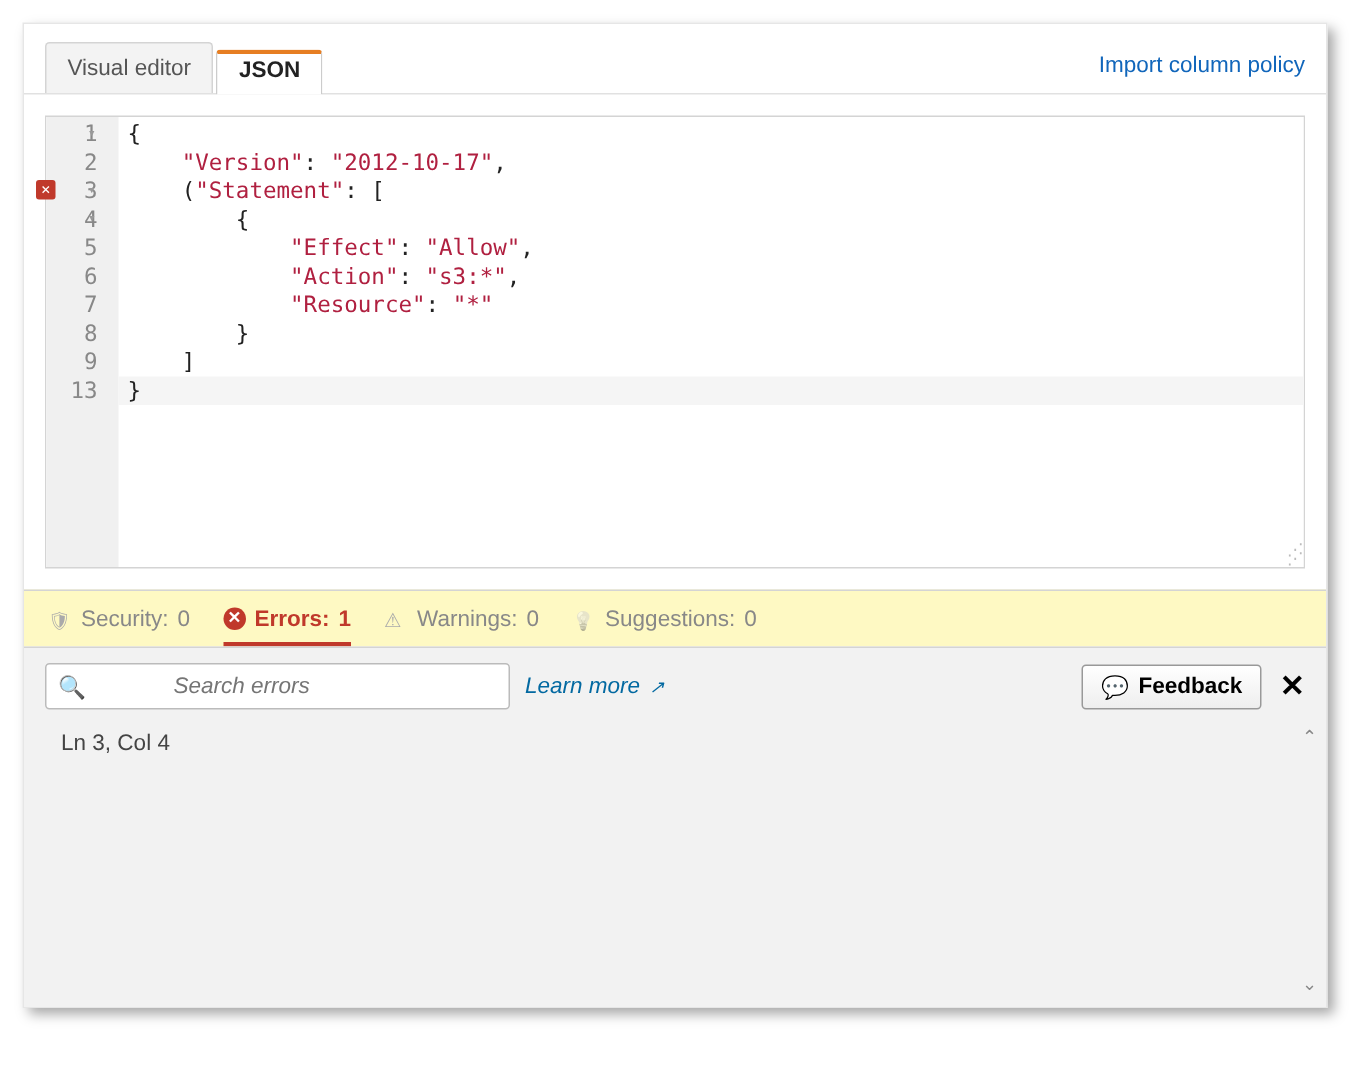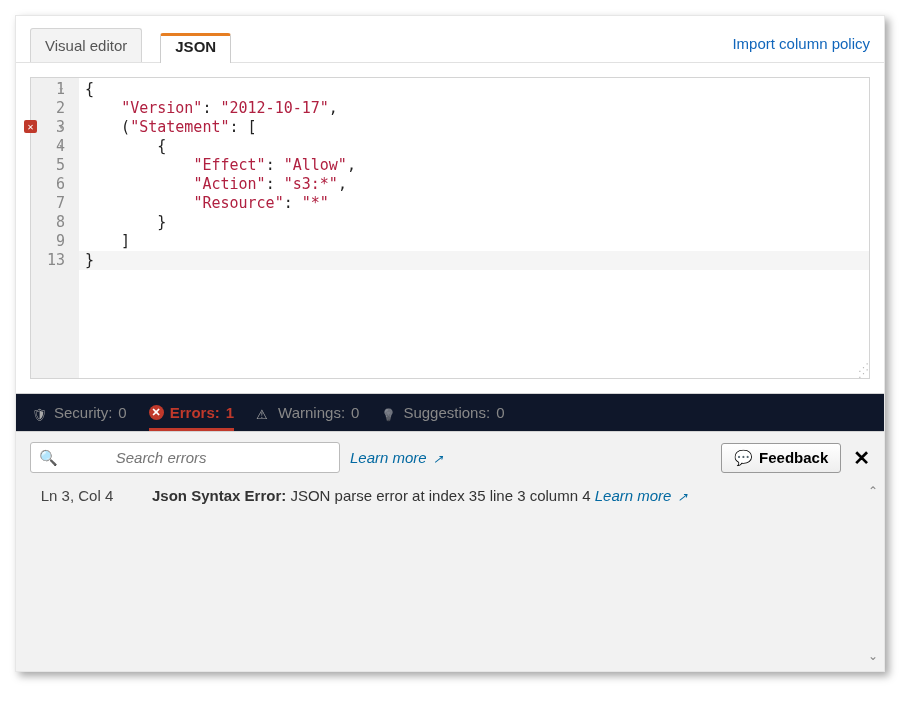--- a/index.html
+++ b/index.html
@@ -28,21 +28,21 @@
   }
   .tab {
     padding: 8px 14px;
     font-size: 15px;
     color: #555;
     background: #f3f3f3;
     border: 1px solid #d4d4d4;
     border-bottom: none;
     border-radius: 3px 3px 0 0;
     cursor: pointer;
-    margin-right: 18px;
+    margin-right: 2px;
   }
   .tab.active {
     background: #fff;
     color: #222;
     font-weight: 600;
     border-top: 3px solid #e67e22;
     border-left: 1px solid #ccc;
     border-right: 1px solid #ccc;
     position: relative;
     top: 1px;
@@ -129,21 +129,21 @@
     letter-spacing: -2px;
     line-height: 6px;
     cursor: nwse-resize;
   }
 
   
   .issues-bar {
     display: flex;
     gap: 22px;
     padding: 10px 16px;
-    background: #0f172a;
+    background: #fef9c3;
     border-top: 1px solid #d4d4d4;
     color: #888;
     font-size: 15px;
     align-items: center;
   }
   .issue-item { display: flex; align-items: center; gap: 6px; cursor: pointer; }
   .issue-item.active {
     color: #c0392b;
     font-weight: 600;
     position: relative;
@@ -317,28 +317,20 @@
         <button class="feedback-btn">
           <span>💬</span>
           <span>Feedback</span>
         </button>
         <span class="close-x">✕</span>
       </div>
     </div>
 
     <div class="error-line">
       <span class="error-loc">Ln 3, Col 4</span>
-      <span class="error-msg">
-        <span class="title">Json Syntax Error:</span>
-        <span>JSON parse error at index 35 line 3 column 4</span>
-        <span class="learn-link">
-          <span>Learn more</span>
-          <span class="ext-icon">↗</span>
-        </span>
-      </span>
     </div>
 
     <div class="scroll-v">
       <span>⌃</span>
       <span>⌄</span>
     </div>
   </div>
 
 </div>
 

